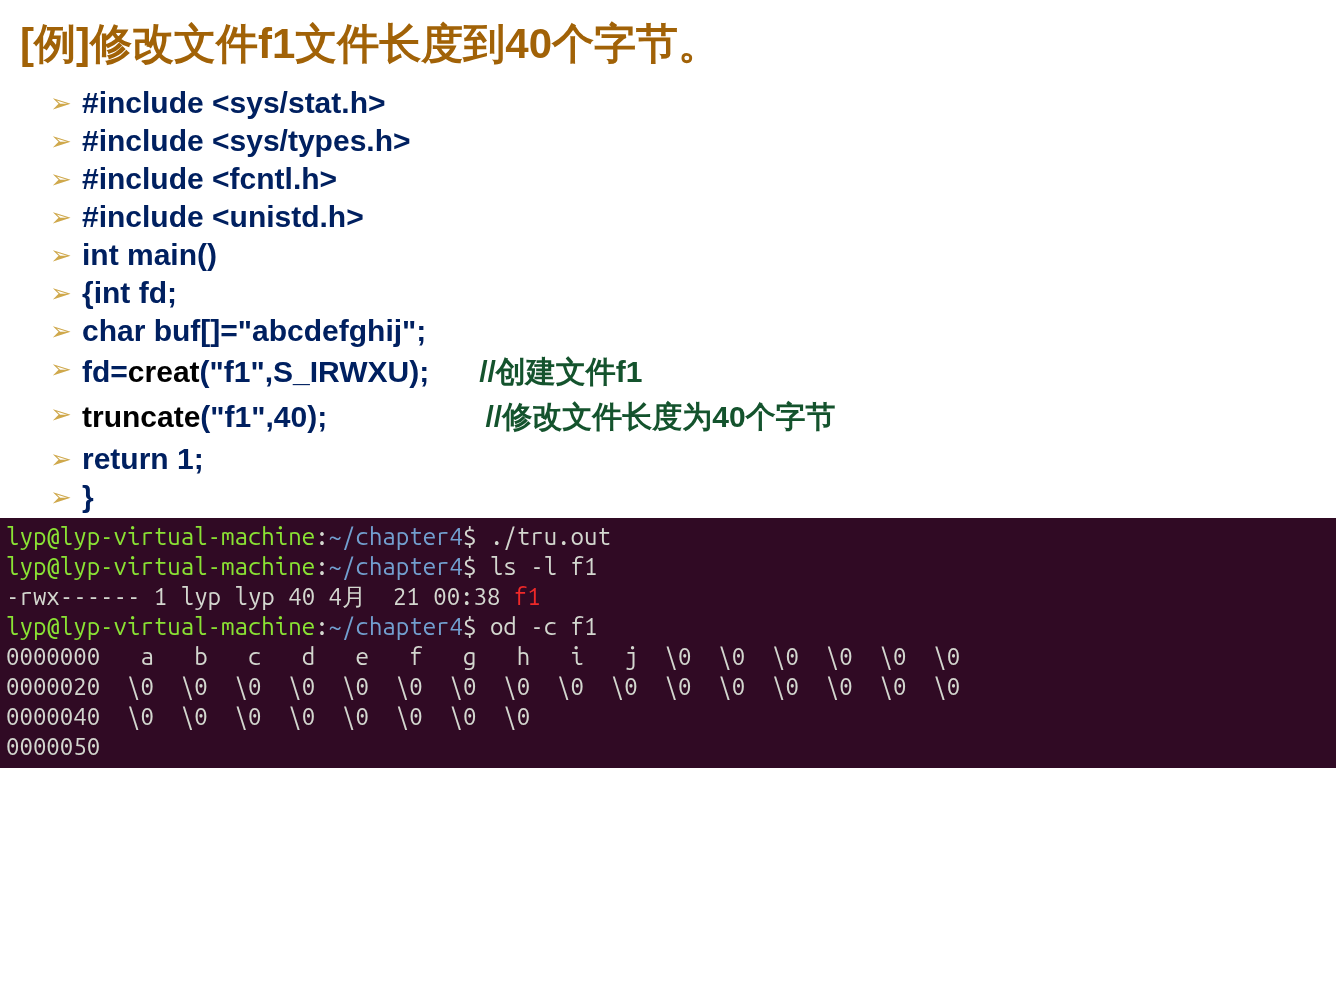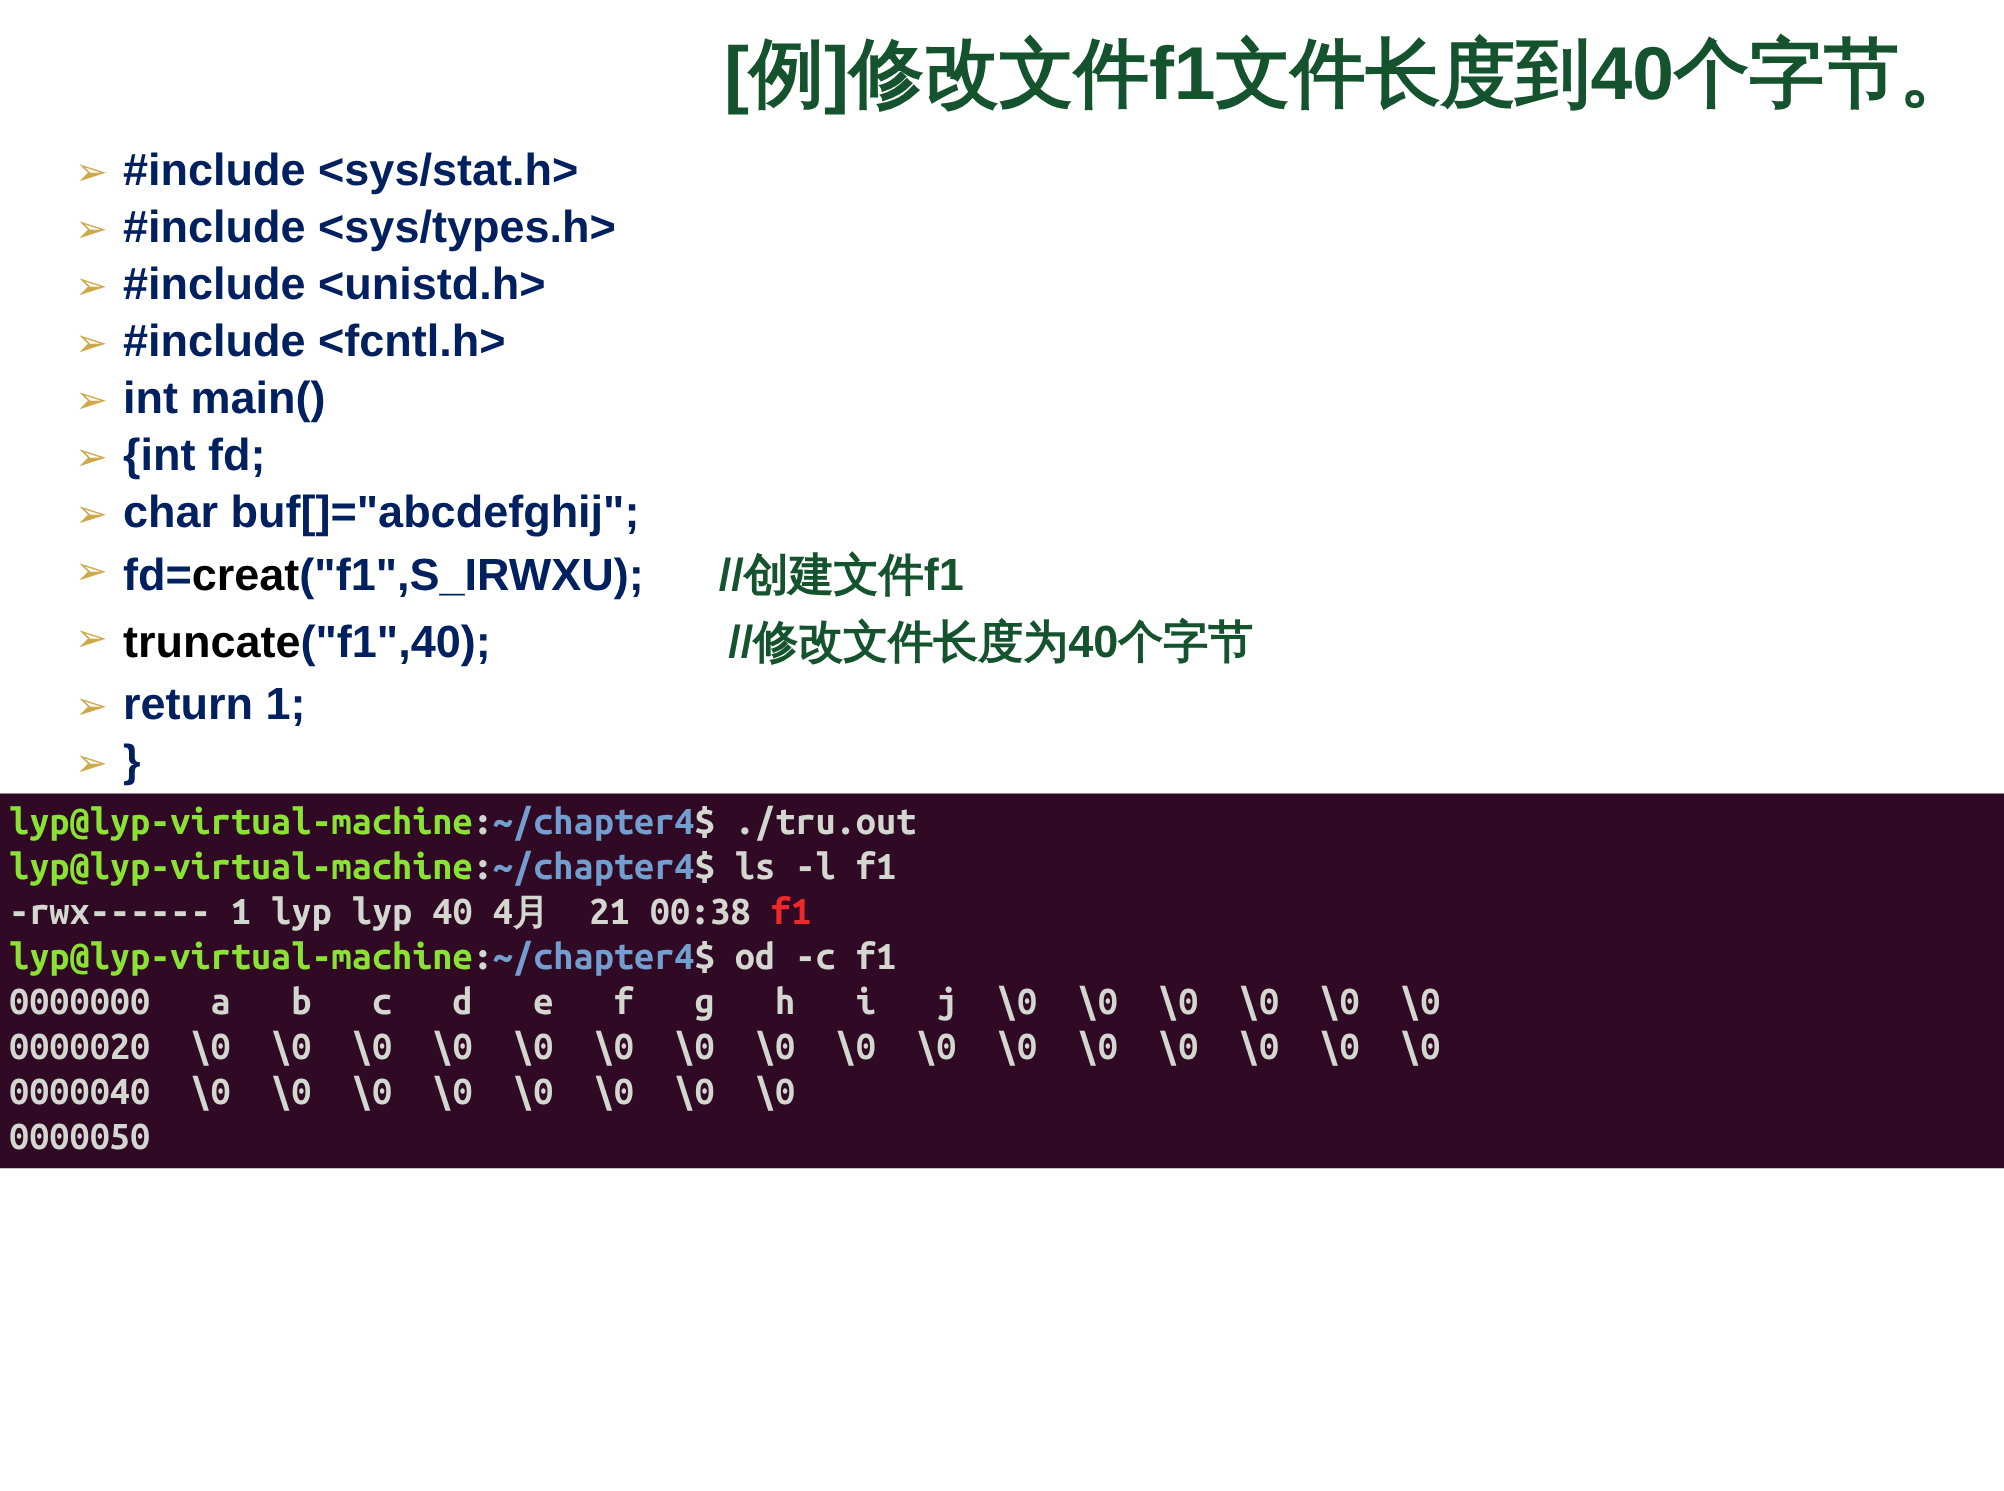--- a/index.html
+++ b/index.html
@@ -6,25 +6,24 @@
     margin: 0;
     padding: 0;
     background: #ffffff;
     font-family: "Microsoft YaHei", "SimSun", Arial, sans-serif;
     width: 1336px;
   }
   .slide {
     padding: 8px 20px 0 20px;
   }
   .title {
-    font-size: 50px;
+    font-size: 42px;
     font-weight: bold;
-    color: #14532d;
+    color: #a16207;
     margin: 8px 0 14px 0;
-    text-align: right;
   }
   .code-list {
     list-style: none;
     margin: 0;
     padding: 0 0 0 30px;
   }
   .code-list li {
     position: relative;
     font-size: 30px;
     font-weight: bold;
@@ -45,43 +44,43 @@
   .red { color: #000000; }
   .comment {
     display: inline-block;
     color: #14532d;
   }
   .terminal {
     background: #300a24;
     color: #d3d7cf;
     font-family: "Ubuntu Mono", "Consolas", monospace;
     font-size: 24px;
-    font-weight: bold;
+    font-weight: normal;
     padding: 4px 6px 6px 6px;
     margin: 2px 0 0 0;
     line-height: 1.25;
     white-space: pre;
   }
   .term-green { color: #8ae234; }
   .term-blue  { color: #729fcf; }
   .term-white { color: #d3d7cf; }
   .term-red   { color: #ef2929; }
 </style>
 </head>
 <body>
 
 <div class="slide">
 
   <div class="title">[例]修改文件f1文件长度到40个字节。</div>
 
   <ul class="code-list">
     <li><span></span><span class="red"></span><span>#include &lt;sys/stat.h&gt;</span><span class="comment"></span></li>
     <li><span></span><span class="red"></span><span>#include &lt;sys/types.h&gt;</span><span class="comment"></span></li>
+    <li><span></span><span class="red"></span><span>#include &lt;fcntl.h&gt;</span><span class="comment"></span></li>
     <li><span></span><span class="red"></span><span>#include &lt;unistd.h&gt;</span><span class="comment"></span></li>
-    <li><span></span><span class="red"></span><span>#include &lt;fcntl.h&gt;</span><span class="comment"></span></li>
     <li><span></span><span class="red"></span><span>int main()</span><span class="comment"></span></li>
     <li><span></span><span class="red"></span><span>{int fd;</span><span class="comment"></span></li>
     <li><span></span><span class="red"></span><span>char buf[]="abcdefghij";</span><span class="comment"></span></li>
     <li><span>fd=</span><span class="red">creat</span><span>("f1",S_IRWXU);      </span><span class="comment">//创建文件f1</span></li>
     <li><span></span><span class="red">truncate</span><span>("f1",40);                   </span><span class="comment">//修改文件长度为40个字节</span></li>
     <li><span></span><span class="red"></span><span>return 1;</span><span class="comment"></span></li>
     <li><span></span><span class="red"></span><span>}</span><span class="comment"></span></li>
   </ul>
 
 </div>

